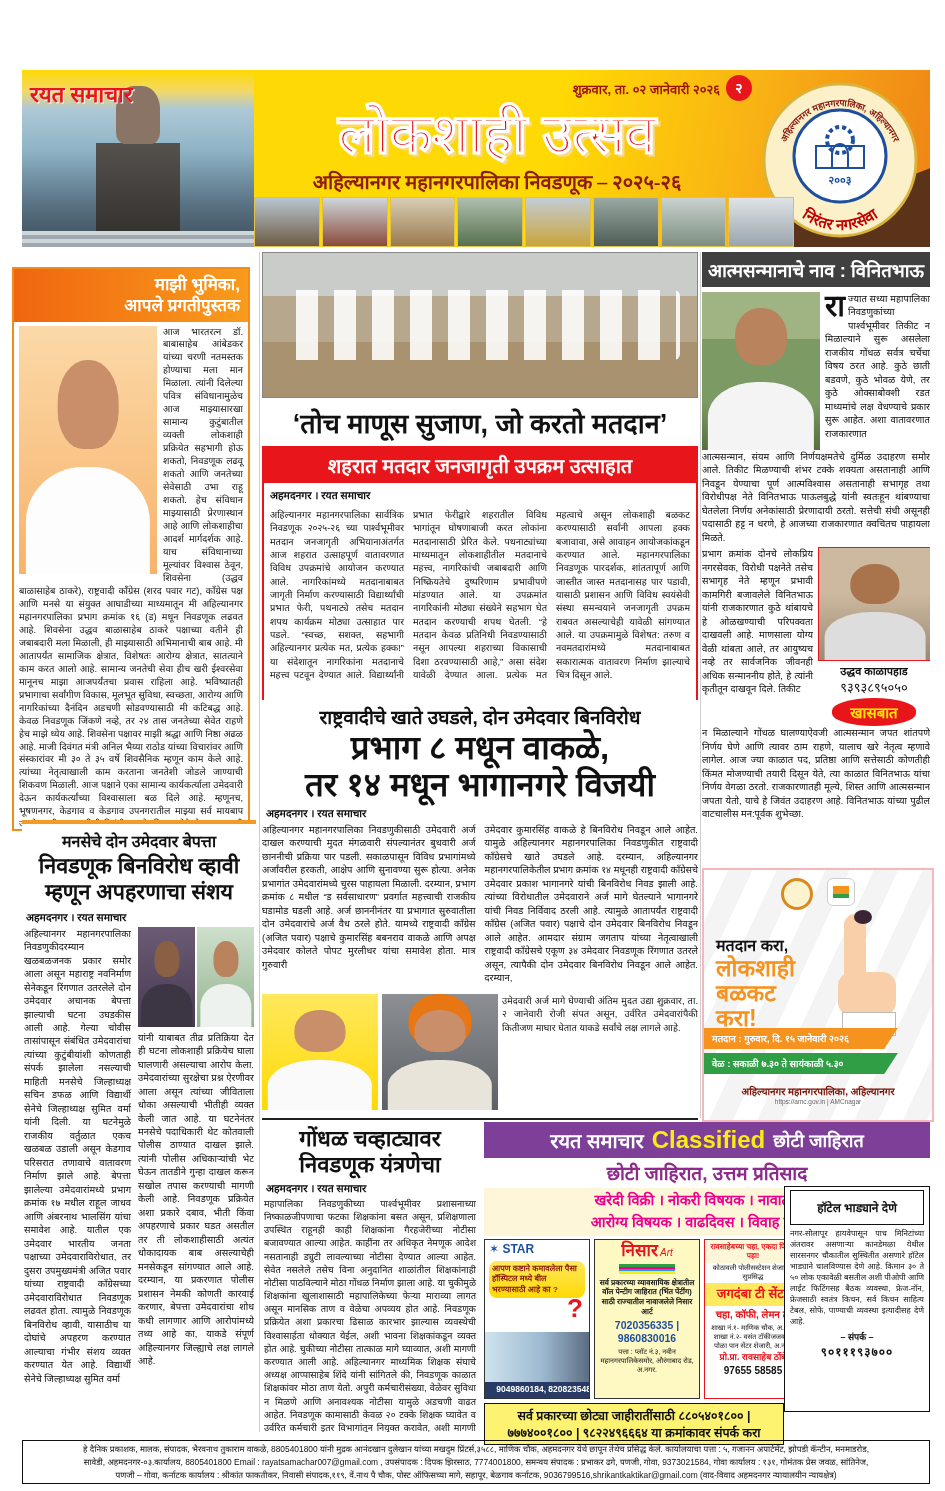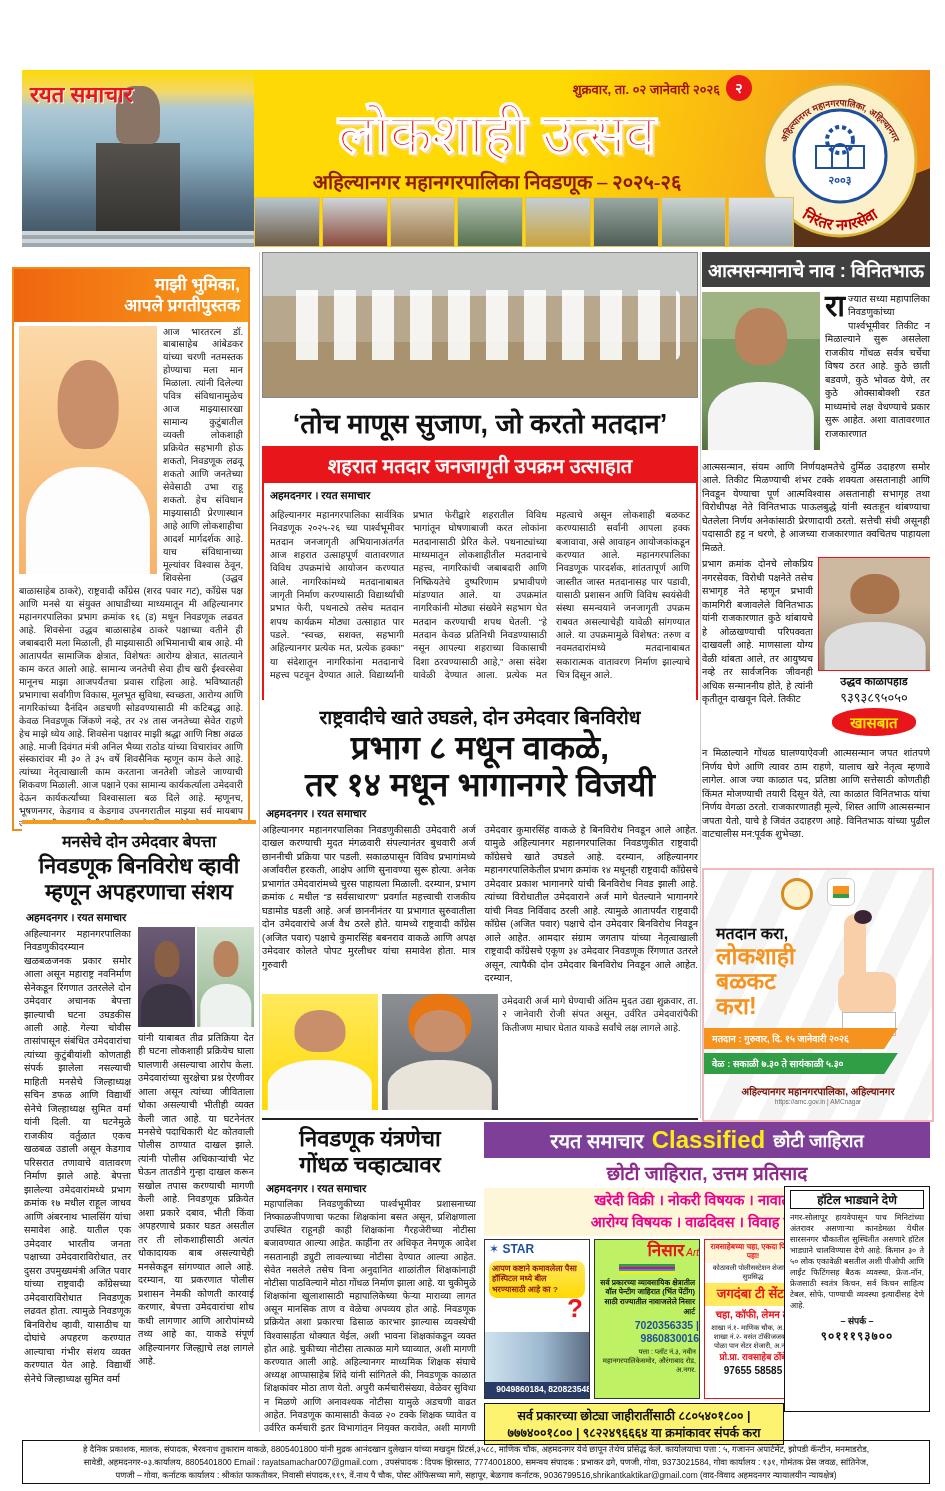--- a/index.html
+++ b/index.html
@@ -79,39 +79,39 @@
   .mach .hl{font-size:22px;font-weight:bold;text-align:center;line-height:1.2;margin-top:4px;}
   .mach .txt{font-size:9.3px;line-height:1.42;padding:0 2px;}
   
   .vinit{left:702px;top:252px;width:228px;height:608px;}
   .vinit .hd{background:#404040;color:#fff;font-weight:bold;font-size:18.5px;text-align:center;padding:5px 2px;}
   .vinit .row1{display:flex;gap:5px;margin-top:5px;}
   .vinit .ph1{width:118px;height:158px;background:linear-gradient(180deg,#9fb383 0 30%,#7c9a63 30% 70%,#55703f 100%);}
   .vinit .ph1::before{top:10%;--skin:#b9835d;}
   .vinit .intro{flex:1;font-size:9.5px;line-height:1.42;}
   .drop{float:left;font-size:30px;font-weight:bold;line-height:.9;padding-right:3px;}
-  .vinit .mid,.vinit .tail{font-size:9.5px;line-height:1.42;margin-top:10px;}
+  .vinit .mid,.vinit .tail{font-size:9.5px;line-height:1.42;margin-top:0;}
   .vinit .row2{display:flex;gap:5px;margin-top:3px;}
   .vinit .beside{flex:1;font-size:9.5px;line-height:1.42;}
   .vinit .pcard{width:112px;text-align:center;}
   .vinit .ph2{width:112px;height:112px;border:1px solid #e8151b;
     background:linear-gradient(180deg,#cdb9a0 0 40%,#9b8a74 100%);--skin:#a9744c;--shirt:#ddd;}
   .vinit .cap{font-weight:bold;font-size:11px;margin-top:2px;}
   .vinit .tel{font-size:13px;font-weight:normal;}
   .badge{display:inline-block;background:#e8151b;color:#ffe600;font-weight:bold;font-size:15px;
     border-radius:50%/45%;padding:4px 18px;margin-top:2px;}
   
   .votead{left:702px;top:868px;width:228px;height:250px;border:2px solid #f3b8bc;background:
     repeating-linear-gradient(115deg,#ffffff 0 22px,#f4f4f4 22px 44px);}
   .votead .logos{display:flex;justify-content:center;gap:14px;margin-top:8px;}
   .seal{width:26px;height:26px;border-radius:50%;border:3px solid #d88a1f;background:#fdf3cf;}
   .sveep{width:26px;height:26px;border-radius:6px;background:#fff;border:1px solid #ccc;position:relative;}
   .sveep::before{content:"";position:absolute;left:5px;top:7px;width:16px;height:8px;background:#f6921e;}
   .sveep::after{content:"";position:absolute;left:5px;top:15px;width:16px;height:4px;background:#2f9e44;}
-  .votead .msg{position:absolute;left:12px;top:52px;width:112px;}
+  .votead .msg{position:absolute;left:12px;top:64px;width:112px;}
   .votead .m1{font-size:16px;font-weight:bold;color:#111;}
   .votead .m2{font-size:23px;font-weight:bold;color:#f6921e;line-height:1.08;}
   .hand{position:absolute;right:22px;top:44px;width:74px;height:120px;}
   .finger{position:absolute;left:8px;top:0;width:22px;height:74px;background:#f8cfa8;border-radius:11px;}
   .ink{position:absolute;left:10px;top:-4px;width:18px;height:14px;background:#3a2433;border-radius:50%;}
   .fist{position:absolute;left:2px;top:58px;width:58px;height:44px;background:#f8cfa8;border-radius:14px;}
   .cuff{position:absolute;left:6px;top:98px;width:52px;height:22px;background:#fff;border:1px solid #bbb;}
   .ribbon{position:relative;margin:4px 0 0 0;color:#fff;font-weight:bold;font-size:9.5px;padding:4px 8px;
     width:78%;clip-path:polygon(0 0,100% 0,93% 100%,0 100%);}
   .rb1{background:#f6921e;margin-top:118px;}
@@ -132,36 +132,36 @@
   .adbox{border:1.5px solid #333;background:#fff;overflow:hidden;font-size:7.5px;line-height:1.3;}
   .ad-star{width:104px;position:relative;}
   .ad-star .logo{color:#1d4f9e;font-weight:bold;font-size:12px;padding:2px 4px;}
   .ad-star .blurb{background:linear-gradient(180deg,#ffe95e,#ffd903);color:#8a1a0e;font-weight:bold;
     font-size:8px;margin:2px 4px;padding:3px;border-radius:8px;}
   .ad-star .q{position:absolute;right:6px;top:52px;color:#e8151b;font-size:26px;font-weight:bold;}
   .ad-star .pic{position:absolute;left:0;bottom:14px;width:100%;height:52px;
     background:linear-gradient(90deg,#cfe3ee,#9db9d0 55%,#5c6d83);}
   .ad-star .tel{position:absolute;left:0;bottom:0;width:100%;background:#273b66;color:#fff;
     font-weight:bold;font-size:8.5px;text-align:center;padding:2px 9px;}
-  .ad-nisar{width:104px;background:#bef264;text-align:right;}
+  .ad-nisar{width:104px;background:#fef9c3;text-align:center;}
   .ad-nisar .nm{color:#e8151b;font-weight:bold;font-size:17px;margin-top:4px;}
   .ad-nisar .nm2{color:#e8151b;font-style:italic;font-size:10px;}
   .stripes{width:56px;height:10px;margin:2px auto;background:linear-gradient(180deg,#2f9e44 0 25%,#ec008c 25% 50%,#1d9ed9 50% 75%,#f7ec13 75% 100%);}
   .ad-nisar .tx{padding:2px 4px;font-weight:bold;}
   .ad-nisar .tel{color:#1d4f9e;font-weight:bold;font-size:10.5px;}
   .ad-nisar .addr{font-size:7px;padding:1px 3px;}
   .ad-tea{width:96px;border-color:#e8151b;text-align:center;}
   .ad-tea .t1{background:#fdf6d8;color:#e8151b;font-weight:bold;padding:2px;}
   .ad-tea .nm{background:#ffe95e;color:#e8151b;font-weight:bold;font-size:13px;padding:3px 0;margin-top:2px;}
   .ad-tea .it{color:#e8151b;font-weight:bold;font-size:10px;padding:2px 0;}
   .ad-tea .br{font-size:7px;}
   .ad-tea .ow{color:#e8151b;font-weight:bold;font-size:9px;margin-top:2px;}
   .ad-tea .tel{font-weight:bold;font-size:10px;}
   .ad-hotel{position:absolute;right:0;top:64px;width:134px;height:218px;border:1.5px solid #111;padding:3px 5px;background:#fff;}
-  .ad-hotel .ti{border:1.5px solid #111;text-align:center;font-weight:bold;font-size:12px;padding:0;margin-bottom:3px;}
+  .ad-hotel .ti{border:1.5px solid #111;text-align:center;font-weight:bold;font-size:12px;padding:8px;margin-bottom:3px;}
   .ad-hotel .bd{font-size:8px;line-height:1.38;text-align:justify;}
   .ad-hotel .ct{text-align:center;font-weight:bold;font-size:9px;margin-top:3px;}
   .ad-hotel .tel{text-align:center;font-weight:bold;font-size:12px;letter-spacing:1px;}
   .clf .strip{background:#fdf370;border:1.5px solid #111;font-weight:bold;font-size:12.5px;
     text-align:center;padding:3px 0;margin-top:4px;}
   
   .footer{left:22px;top:1440px;width:908px;height:44px;border:1.5px solid #111;
     font-size:8.4px;line-height:1.55;text-align:center;padding-top:2px;box-sizing:border-box;}
   .vrule1{left:259px;top:252px;width:1px;height:1180px;background:#cfcfcf;}
   .vrule2{left:700px;top:252px;width:1px;height:866px;background:#cfcfcf;}
@@ -269,22 +269,22 @@
     </div>
     <div class="legrow">
       <div class="p1 portrait" style="--shirt:#fafafa;"></div>
       <div class="p2 portrait"></div>
       <div class="t just" style="flex:1;">उमेदवारी अर्ज मागे घेण्याची अंतिम मुदत उद्या शुक्रवार, ता. २ जानेवारी रोजी संपत असून, उर्वरित उमेदवारांपैकी कितीजण माघार घेतात याकडे सर्वांचे लक्ष लागले आहे.</div>
     </div>
   </div>
 
   <div class="abs art mach clip">
     <div class="hl">
+      <div>गोंधळ चव्हाट्यावर</div>
       <div>निवडणूक यंत्रणेचा</div>
-      <div>गोंधळ चव्हाट्यावर</div>
     </div>
     <div class="byline">अहमदनगर । रयत समाचार</div>
     <div class="txt just body-txt clip" style="height:238px;">महापालिका निवडणुकीच्या पार्श्वभूमीवर प्रशासनाच्या निष्काळजीपणाचा फटका शिक्षकांना बसत असून, प्रशिक्षणाला उपस्थित राहूनही काही शिक्षकांना गैरहजेरीच्या नोटीसा बजावण्यात आल्या आहेत. काहींना तर अधिकृत नेमणूक आदेश नसतानाही ड्युटी लावल्याच्या नोटीसा देण्यात आल्या आहेत. सेवेत नसलेले तसेच विना अनुदानित शाळांतील शिक्षकांनाही नोटीसा पाठविल्याने मोठा गोंधळ निर्माण झाला आहे. या चुकीमुळे शिक्षकांना खुलाशासाठी महापालिकेच्या फेऱ्या माराव्या लागत असून मानसिक ताण व वेळेचा अपव्यय होत आहे. निवडणूक प्रक्रियेत अशा प्रकारचा ढिसाळ कारभार झाल्यास व्यवस्थेची विश्वासार्हता धोक्यात येईल, अशी भावना शिक्षकांकडून व्यक्त होत आहे. चुकीच्या नोटीसा तात्काळ मागे घ्याव्यात, अशी मागणी करण्यात आली आहे. अहिल्यानगर माध्यमिक शिक्षक संघाचे अध्यक्ष आप्पासाहेब शिंदे यांनी सांगितले की, निवडणूक काळात शिक्षकांवर मोठा ताण येतो. अपुरी कर्मचारीसंख्या, वेळेवर सुविधा न मिळणे आणि अनावश्यक नोटीसा यामुळे अडचणी वाढत आहेत. निवडणूक कामासाठी केवळ २० टक्के शिक्षक घ्यावेत व उर्वरित कर्मचारी इतर विभागांतून नियुक्त करावेत, अशी मागणी त्यांनी केली.</div>
   </div>
 
   <div class="abs art vinit clip">
     <div class="hd">आत्मसन्मानाचे नाव : विनितभाऊ</div>
     <div class="row1">
       <div class="ph1 portrait"></div>
       <div class="intro just">

